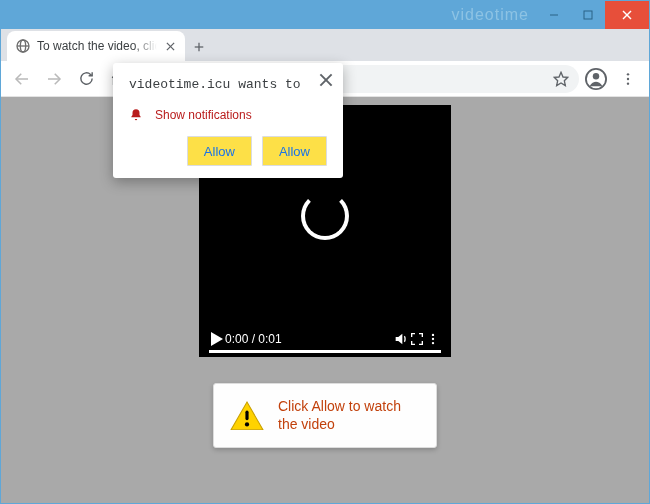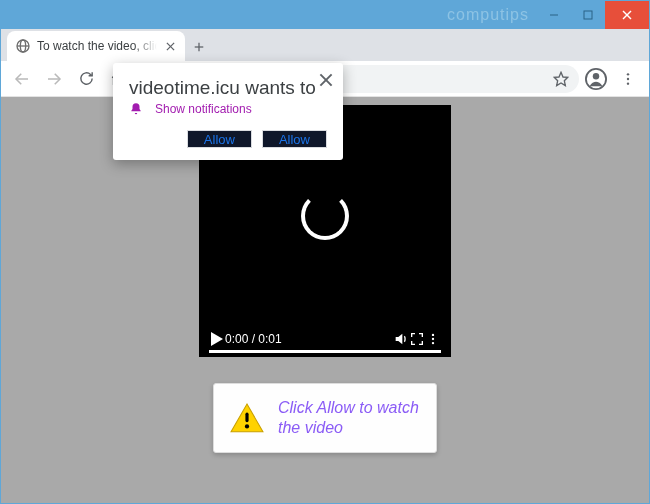--- a/index.html
+++ b/index.html
@@ -38,37 +38,37 @@
   .video { position: absolute; left: 50%; top: 8px; transform: translateX(-50%); width: 252px; height: 252px; background: #000; }
   .spinner { position: absolute; left: 50%; top: 44%; transform: translate(-50%,-50%); width: 48px; height: 48px; border: 4px solid #fff; border-top-color: transparent; border-radius: 50%; }
   .vcontrols { position: absolute; left: 0; right: 0; bottom: 0; height: 36px; display: flex; align-items: center; padding: 0 10px; color: #fff; font-size: 12px; }
   .vcontrols .spacer { flex: 1; }
   .vcontrols .icon { width: 16px; height: 16px; display: flex; align-items: center; justify-content: center; }
   .vcontrols .play svg { width: 14px; height: 14px; }
   .video .track { position: absolute; left: 10px; right: 10px; bottom: 4px; height: 3px; background: #fff; }
 
   .prompt-box { position: absolute; left: 50%; top: 286px; transform: translateX(-50%); width: 224px; background: #fefefe; border: 1px solid #ddd; border-radius: 3px; box-shadow: 0 2px 5px rgba(0,0,0,0.2); display: flex; align-items: center; padding: 14px 16px; gap: 14px; }
   .warn-icon { width: 34px; height: 30px; flex: 0 0 34px; }
-  .prompt-box .msg { font-size: 16px; color: #8b5cf6; line-height: 1.25; font-style: italic; }
+  .prompt-box .msg { font-size: 14px; color: #c2410c; line-height: 1.25; }
 
   .permission { position: absolute; left: 112px; top: 62px; width: 230px; background: #fff; border-radius: 3px; box-shadow: 0 4px 14px rgba(0,0,0,0.3); padding: 14px 16px 12px 16px; z-index: 100; }
-  .permission .origin { font-size: 19px; color: #3c4043; margin-bottom: 3px; }
-  .permission .row { display: flex; gap: 12px; color: #a21caf; font-size: 12px; margin-bottom: 14px; }
+  .permission .origin { font-size: 13px; color: #3c4043; margin-bottom: 16px; font-family: Liberation Mono, monospace; }
+  .permission .row { display: flex; gap: 12px; color: #b91c1c; font-size: 12px; margin-bottom: 14px; }
   .permission .row .bell { width: 14px; height: 14px; }
   .permission .close { position: absolute; right: 10px; top: 10px; width: 14px; height: 14px; color: #5f6368; }
   .permission .actions { display: flex; gap: 10px; justify-content: flex-end; }
-  .permbtn { border: 1px solid #dadce0; background: #0f172a; color: #1a73e8; height: 18px; padding: 0 16px; border-radius: 1px; font-size: 13px; font-weight: 500; display: flex; align-items: center; } 
+  .permbtn { border: 1px solid #dadce0; background: #fde047; color: #1a73e8; height: 30px; padding: 0 16px; border-radius: 1px; font-size: 13px; font-weight: 500; display: flex; align-items: center; } 
 </style>
 </head>
 <body>
 
 <div class="window">
 
   <div class="titlebar">
-    <div class="space">computips</div>
+    <div class="space">videotime</div>
     <div class="winctl">
       <div class="winbtn">
         <svg viewBox="0 0 10 10">
             <line x1="1" y1="5" x2="9" y2="5" stroke="currentColor" stroke-width="1"></line>
           </svg>
       </div>
       <div class="winbtn">
         <svg viewBox="0 0 10 10">
             <rect x="1" y="1" width="8" height="8" fill="none" stroke="currentColor" stroke-width="1"></rect>
           </svg>

